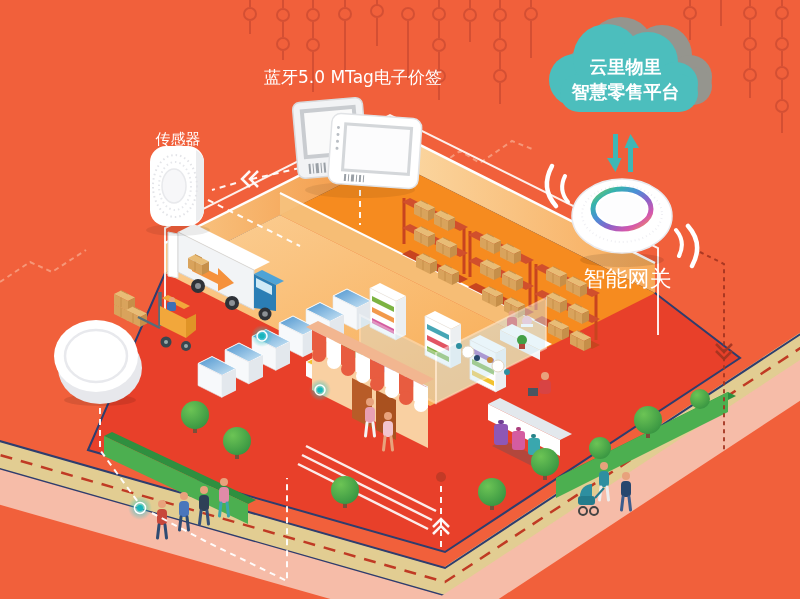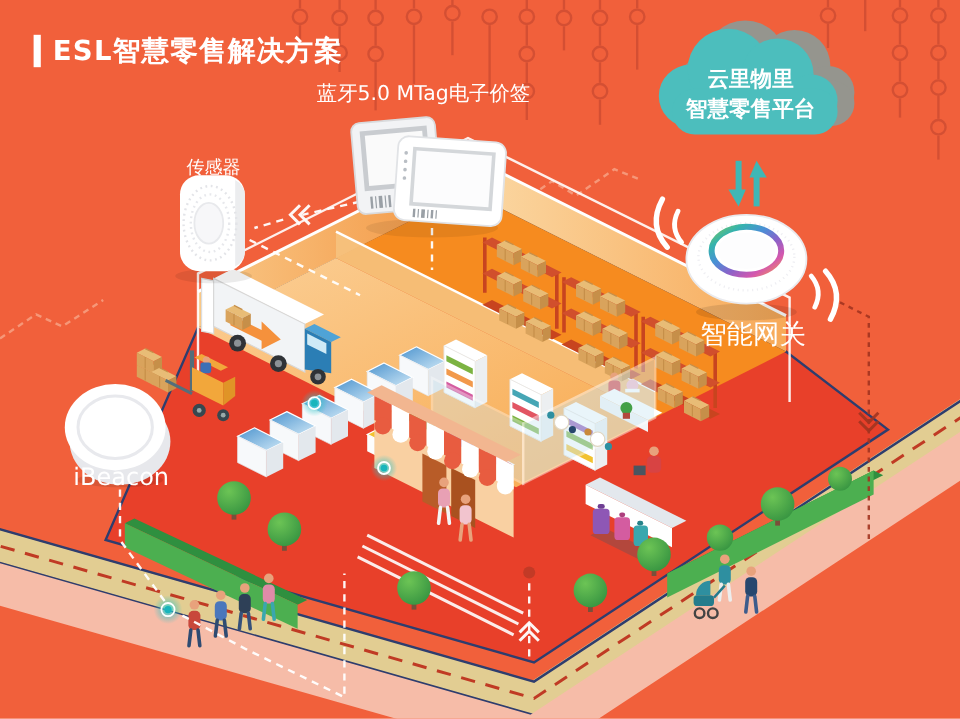--- a/index.html
+++ b/index.html
@@ -483,29 +483,24 @@
     <ellipse cx="622" cy="209" rx="24" ry="15" fill="#FDFDFE"></ellipse>
     <g stroke="#FFFFFF" fill="none" stroke-linecap="round">
       <path d="M556,206 q-16,-18 -4,-40" stroke-width="4.5"></path>
       <path d="M568,202 q-10,-12 -3,-26" stroke-width="4"></path>
       <path d="M688,226 q16,18 4,40" stroke-width="4.5"></path>
       <path d="M676,230 q10,12 3,26" stroke-width="4"></path>
     </g>
   </g>
 </svg>
 
-<div class="title-wrap">
-  <div class="title-bar"></div>
-  <div class="title-text">ESL智慧零售解决方案</div>
-</div>
 
 <div class="lbl tag-label">蓝牙5.0 MTag电子价签</div>
 <div class="lbl sensor-label">传感器</div>
 
 <div class="lbl cloud-label">
   <div>云里物里</div>
   <div>智慧零售平台</div>
 </div>
 
 <div class="lbl gateway-label">智能网关</div>
-<div class="lbl ibeacon-label">iBeacon</div>
 
 </div>
 
 </body></html>

